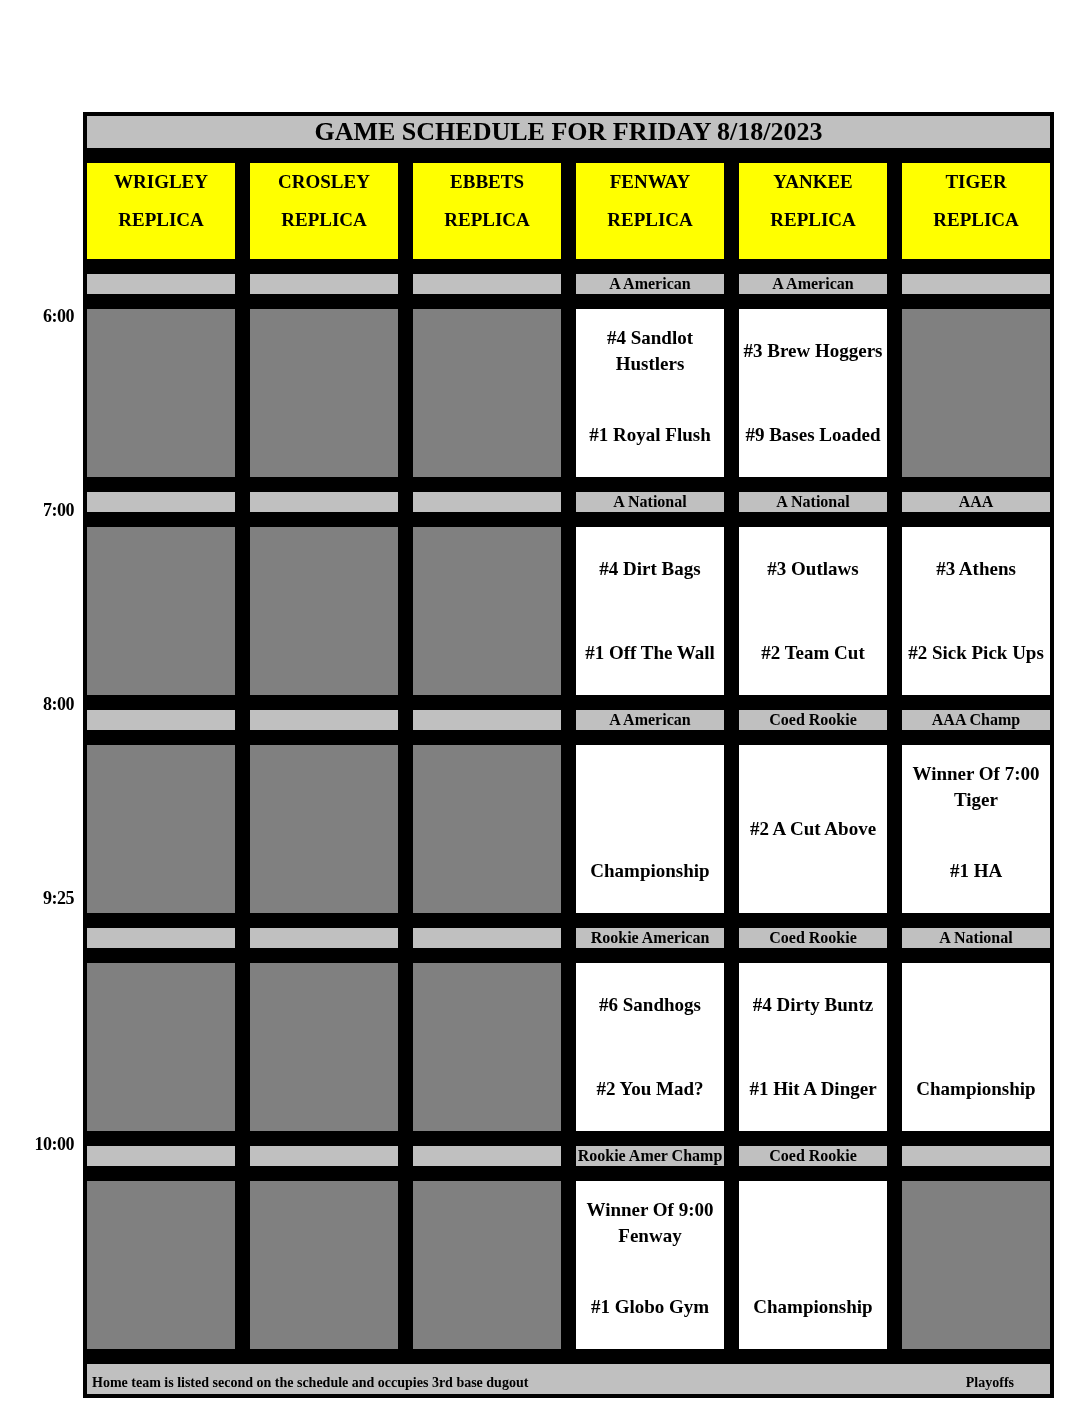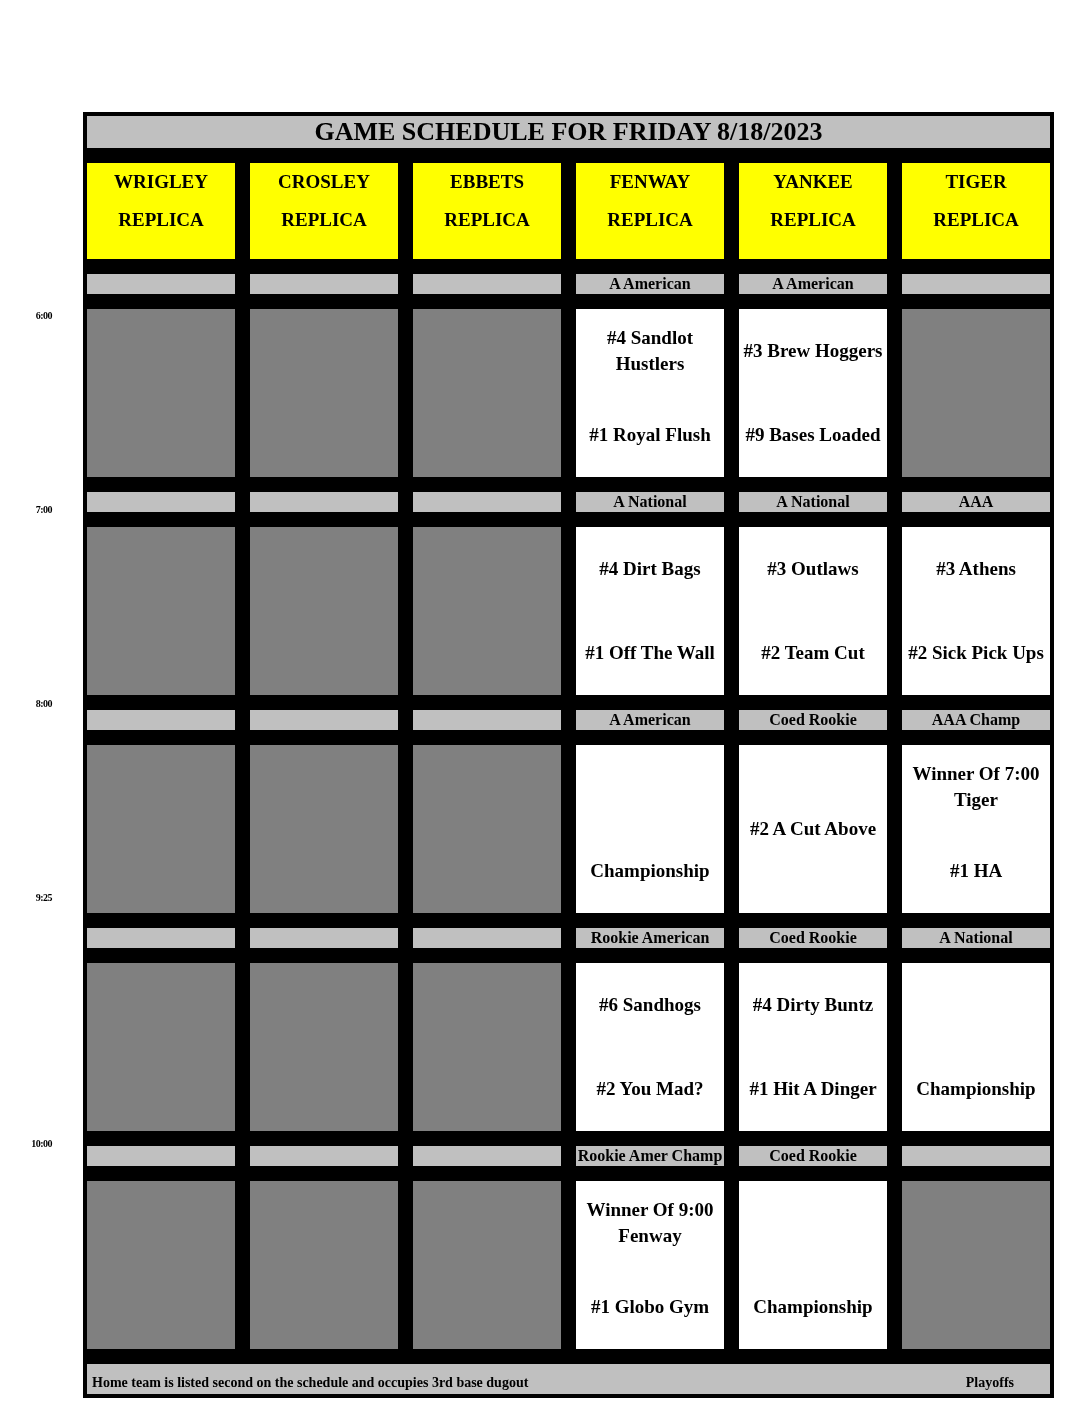--- a/index.html
+++ b/index.html
@@ -7,23 +7,23 @@
     position:relative;
     width:1088px;height:1408px;
     background:#ffffff;
     font-family:"Liberation Serif","DejaVu Serif",serif;
     font-weight:bold;
     color:#000000;
     overflow:hidden;
   }
   .time-label{
     position:absolute;
-    left:0;width:52px;
+    left:0;width:74px;
     text-align:right;
-    font-size:10px;
+    font-size:18px;
     line-height:16px;
     letter-spacing:-0.5px;
   }
   .schedule-table{
     position:absolute;
     left:83px;top:112px;
     width:963px;
     border:4px solid #000000;
     background:#000000;
     display:grid;

